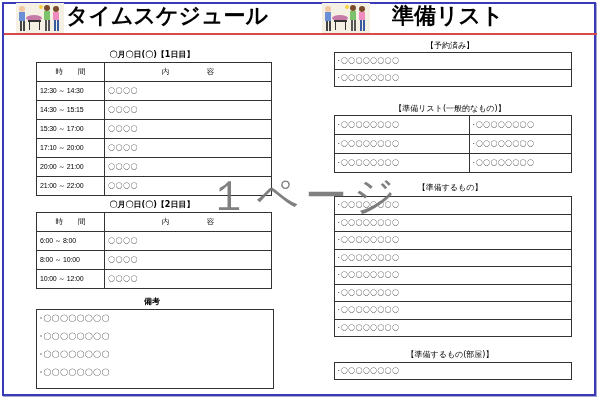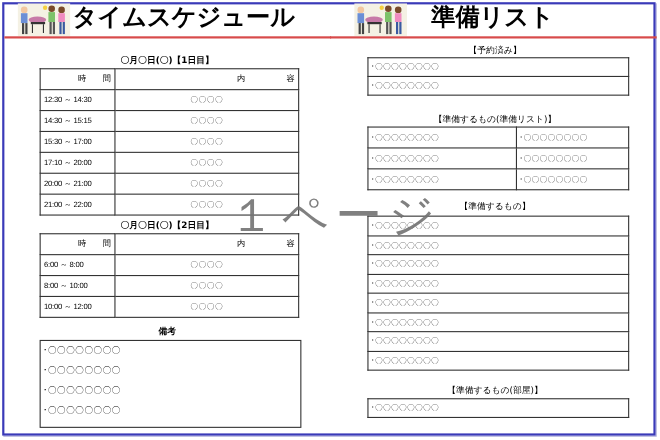--- a/index.html
+++ b/index.html
@@ -31,23 +31,23 @@
     position: absolute; font-size: 8px; font-weight: bold; text-align: center; color: #000; white-space: nowrap;
   }
   .sec-title.thin { font-weight: normal; }
 
   table.grid {
     position: absolute; border-collapse: collapse; font-size: 7px; color: #000;
   }
   table.grid td, table.grid th {
     border: 1px solid #333; height: 19px; font-weight: normal; padding: 0 3px;
   }
-  table.grid th { text-align: right; font-size: 7.5px; }
+  table.grid th { text-align: center; font-size: 7.5px; }
   table.grid td.time { text-align: left; width: 68px; white-space: nowrap; font-family: "Liberation Sans Narrow", "Liberation Sans", sans-serif; letter-spacing: -0.2px; }
-  table.grid td.content { text-align: center; letter-spacing: 0.5px; }
+  table.grid td.content { letter-spacing: 0.5px; }
   table.grid td.item { text-align: left; white-space: nowrap; padding-left: 2px; letter-spacing: 0.3px; }
 
   .notes {
     position: absolute; border: 1px solid #333; font-size: 8px; padding: 3px 2px;
   }
   .notes div { height: 18px; line-height: 12px; letter-spacing: 0.3px; }
 
   .watermark {
     position: absolute; left: 208px; top: 168px; font-size: 42px; color: #737373;
     letter-spacing: 6px; white-space: nowrap; font-weight: normal; opacity: 0.9;
@@ -180,21 +180,21 @@
     <tbody>
         <tr>
           <td class="item" style="height:17px;">･〇〇〇〇〇〇〇〇</td>
         </tr>
     <tr>
           <td class="item" style="height:17px;">･〇〇〇〇〇〇〇〇</td>
         </tr>
   </tbody>
     </table>
 
-  <div class="sec-title thin" style="left:30px; width:240px; top:103px;">【準備するもの(準備リスト)】</div>
+  <div class="sec-title thin" style="left:30px; width:240px; top:103px;">【準備リスト(一般的なもの)】</div>
   <table class="grid" style="left:34px; top:115px; width:238px;">
     <tbody>
         <tr>
           <td class="item" style="width:135px; height:17px;">･〇〇〇〇〇〇〇〇</td>
           <td class="item">･〇〇〇〇〇〇〇〇</td>
         </tr>
     <tr>
           <td class="item" style="height:17px;">･〇〇〇〇〇〇〇〇</td>
           <td class="item">･〇〇〇〇〇〇〇〇</td>
         </tr>

